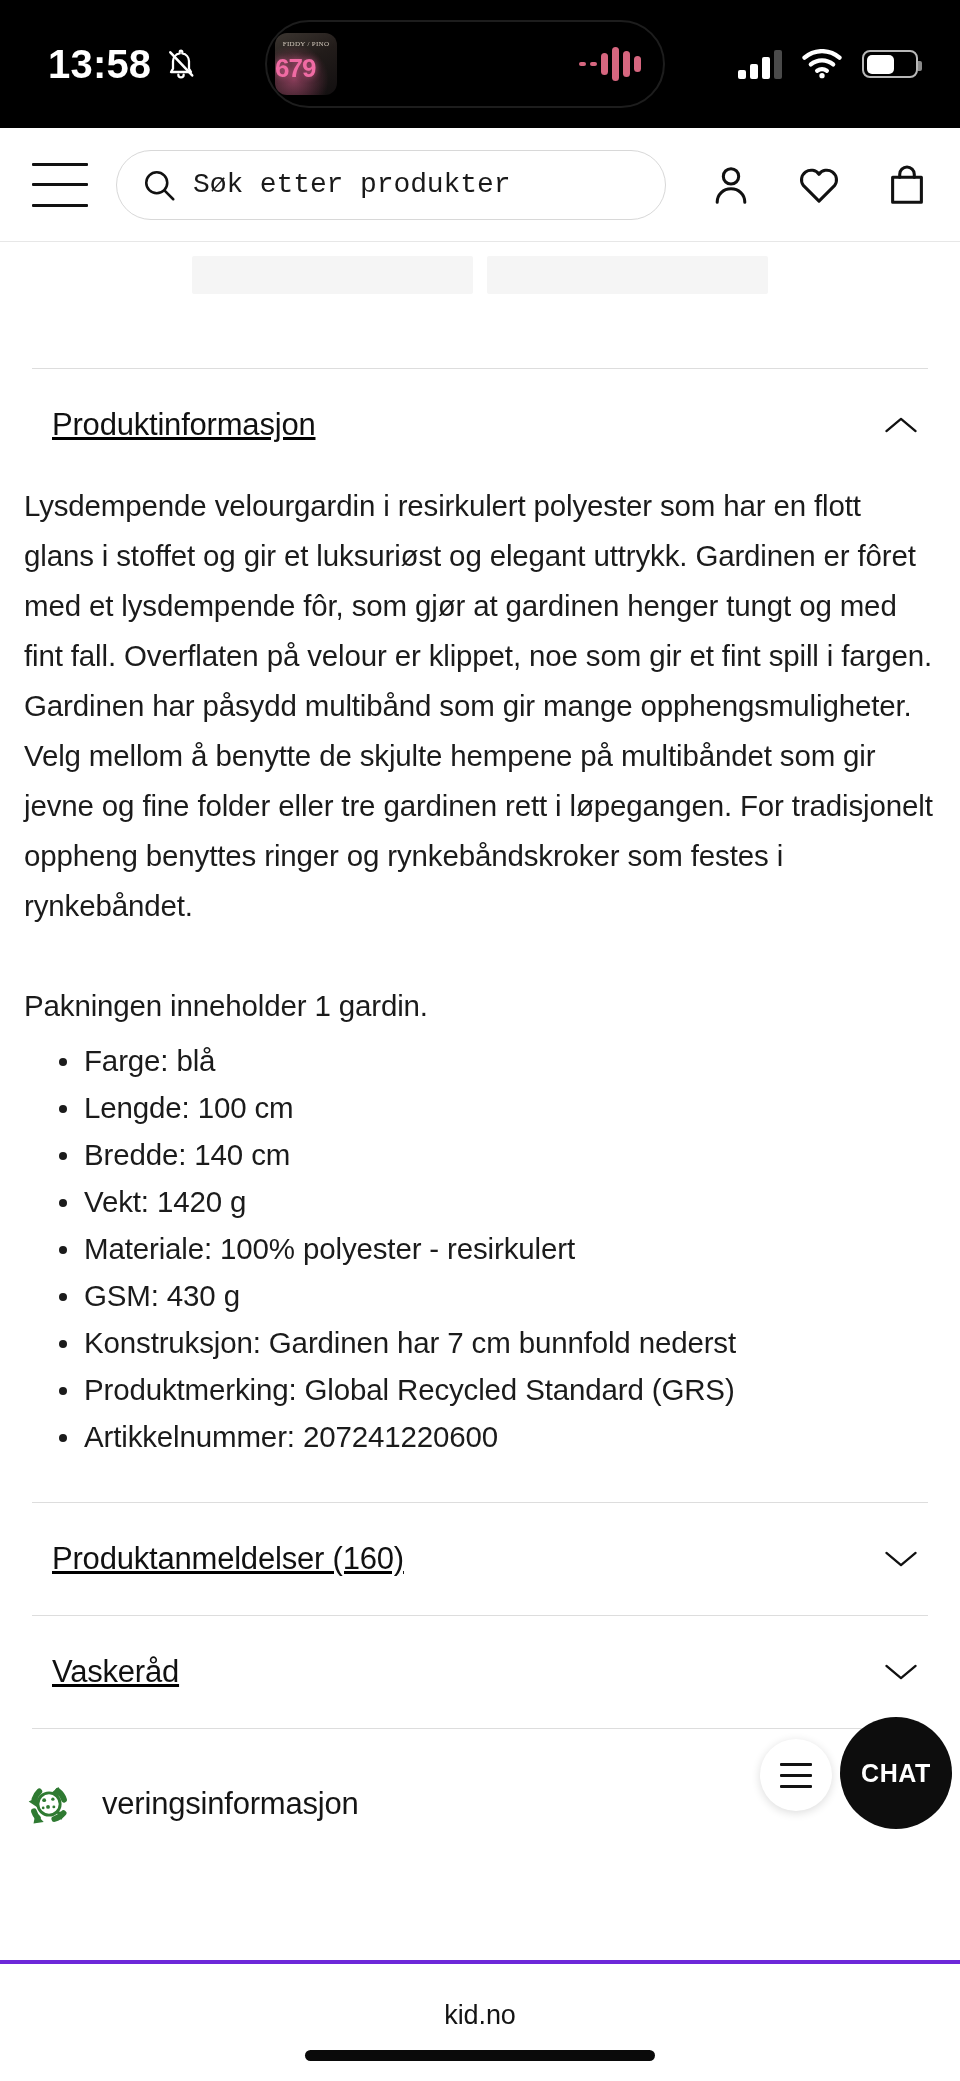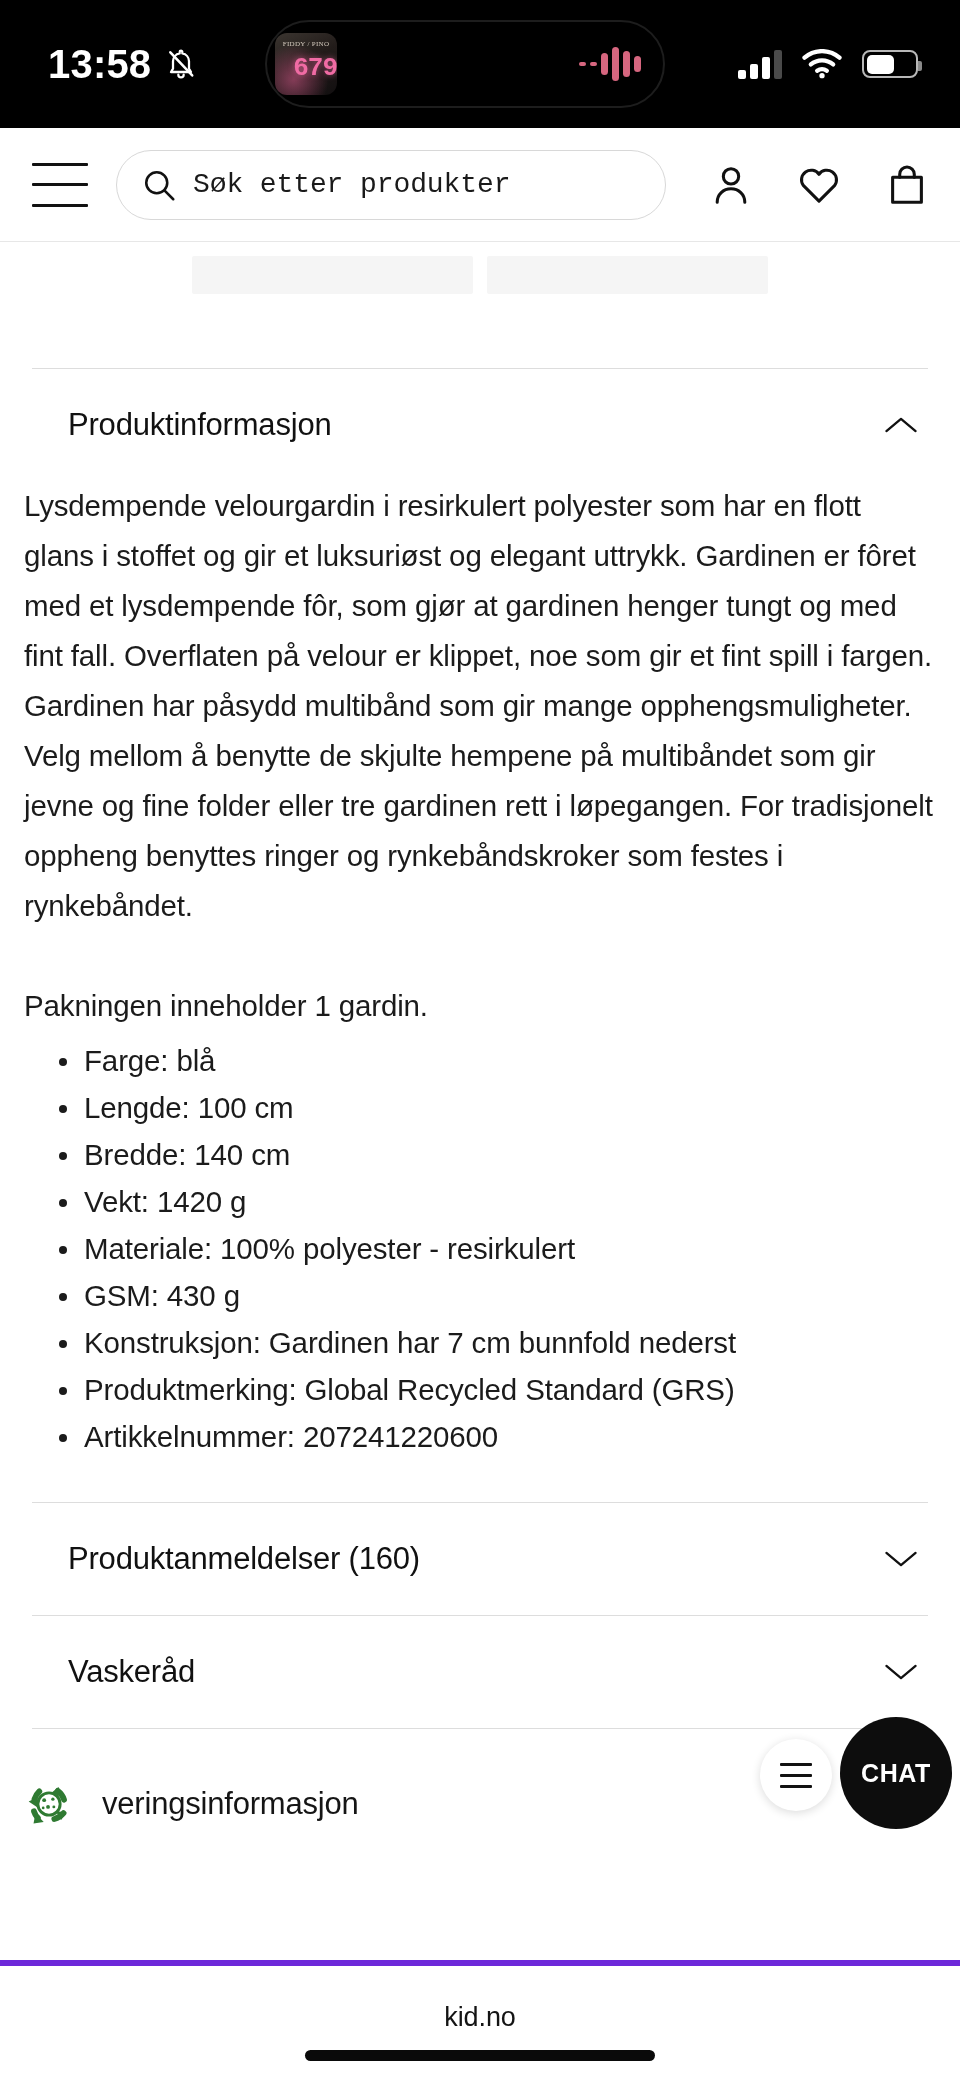--- a/index.html
+++ b/index.html
@@ -74,27 +74,26 @@
     text-align: center;
     font-size: 7px;
     color: #e9dfd2;
     letter-spacing: 0.3px;
     opacity: 0.85;
     font-family: "Liberation Serif", serif;
   }
   .album-art .aa-num {
     position: absolute;
     top: 20px; left: 0; right: 0;
-    text-align: right;
+    text-align: left;
     font-size: 26px;
     font-weight: 700;
     color: #f06ba4;
     letter-spacing: -1px;
     text-shadow: 0 0 6px rgba(240,107,164,0.6);
-    font-family: Liberation Mono, monospace;
   }
   .waveform { display: flex; align-items: center; gap: 4px; height: 40px; }
   .waveform i {
     display: block;
     width: 7px;
     border-radius: 4px;
     background: #d6667f;
   }
 
   .sb-right {
@@ -210,23 +209,24 @@
     height: 1px;
     background: #dddddd;
     margin: 0 32px;
   }
   .hr-top { margin-top: 74px; }
 
   .acc-header {
     display: flex;
     align-items: center;
     justify-content: space-between;
-    padding: 0 42px 0 68px;
+    padding: 0 42px 0 52px;
     height: 112px;
     cursor: pointer;
+    text-decoration: underline;
   }
   .acc-title {
     font-size: 31px;
     color: #111111;
     letter-spacing: -0.2px;
   }
   .chev { width: 34px; height: 20px; flex: none; }
 
   .body-text {
     padding: 0 24px;
@@ -322,21 +322,21 @@
     cursor: pointer;
   }
 
   .browser-bar {
     position: absolute;
     left: 0;
     bottom: 0;
     width: 960px;
     height: 121px;
     background: #ffffff;
-    border-top: 6px solid #6d28d9;
+    border-top: 4px solid #6d28d9;
   }
   .browser-url {
     text-align: center;
     font-size: 27px;
     color: #141414;
     padding-top: 36px;
     letter-spacing: -0.1px;
   }
   .home-indicator {
     position: absolute;

